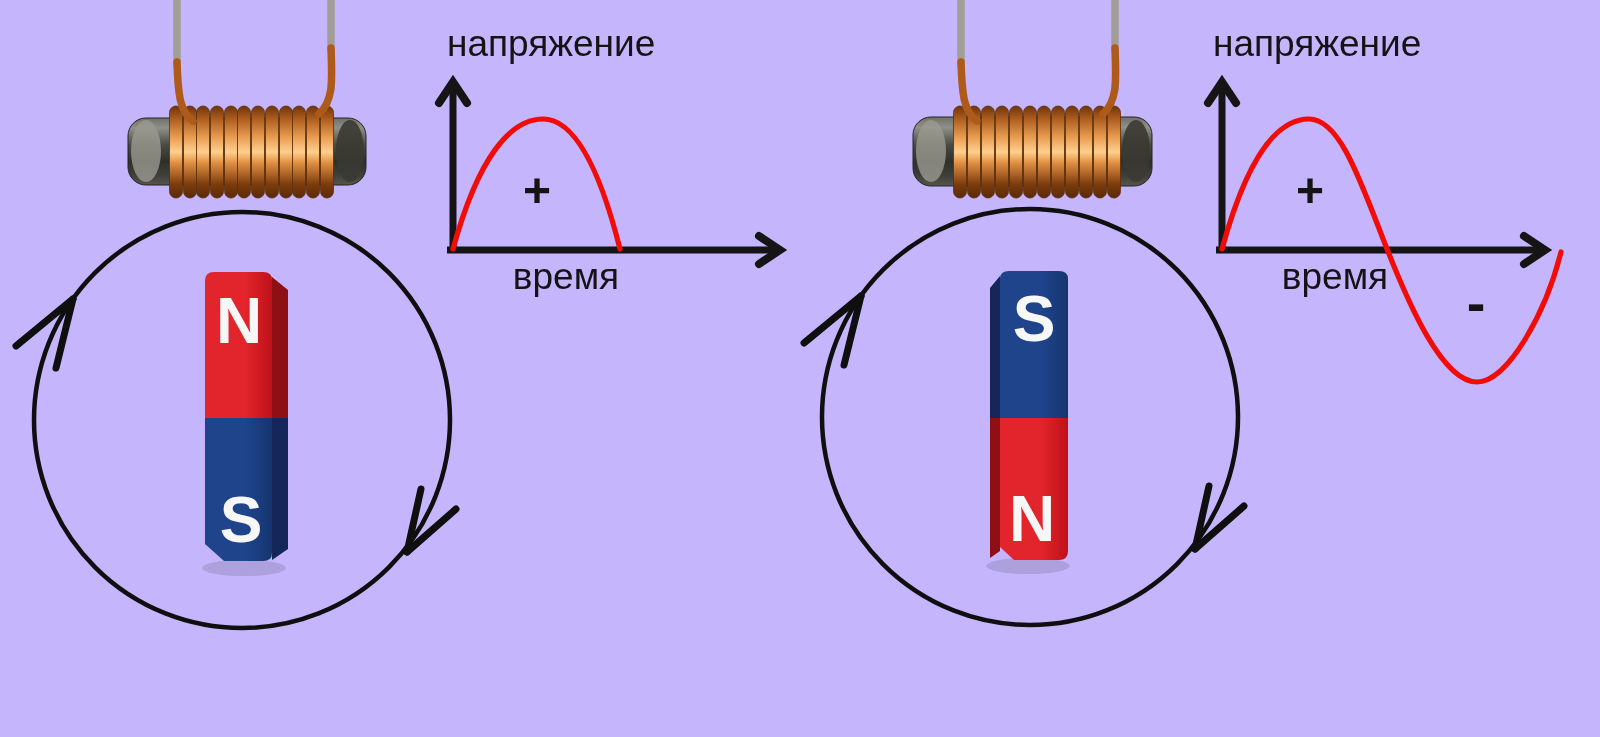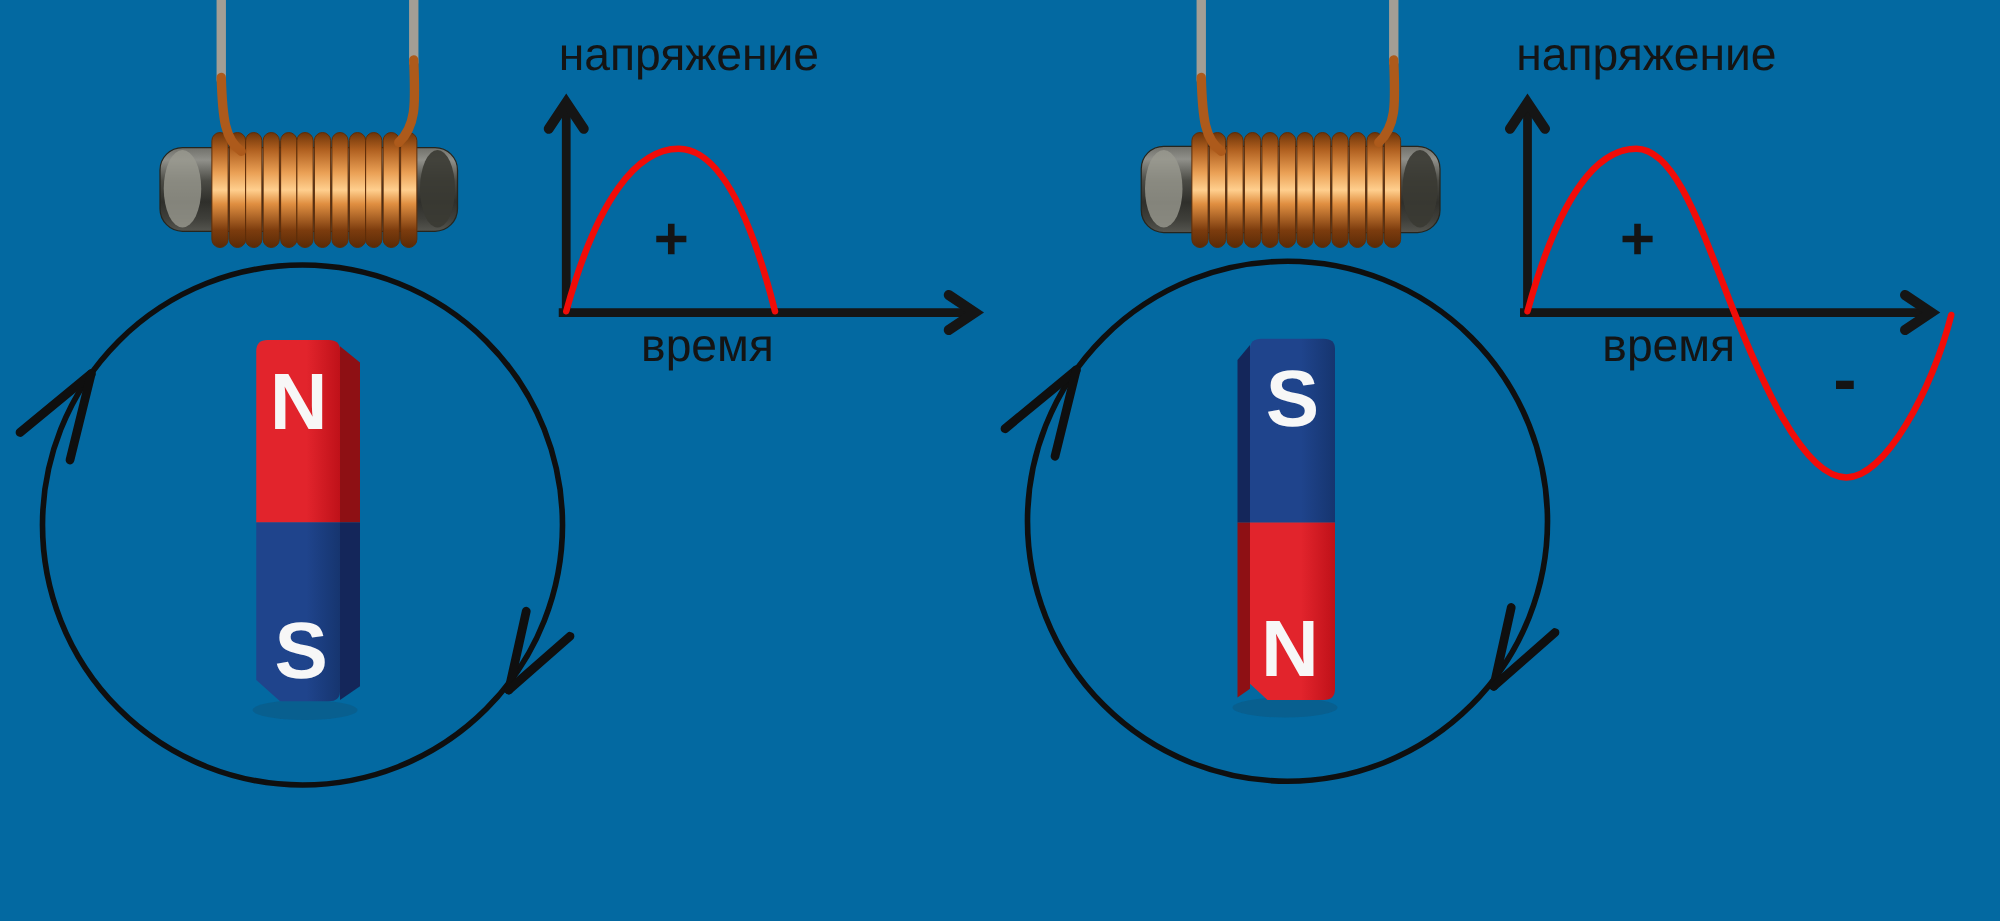--- a/index.html
+++ b/index.html
@@ -1,16 +1,16 @@
 <!DOCTYPE html>
 <html><head>
 <meta charset="utf-8">
 <style>
   html,body { margin:0; padding:0; background:#ffffff; }
-  .stage { position:relative; width:1600px; height:737px; background:#0369a1; overflow:hidden; }
+  .stage { position:relative; width:1600px; height:737px; background:#c4b5fd; overflow:hidden; }
   svg { display:block; }
   .lbl  { font-family:"Liberation Sans", sans-serif; fill:#141414; }
   .axis-lbl { font-size:37px; }
   .sign  { font-size:48px; font-weight:bold; }
   .minus { font-size:56px; font-weight:bold; }
   .pole  { font-size:64px; font-weight:bold; fill:#f7f7f7; font-family:"Liberation Sans", sans-serif; }
 </style>
 </head>
 <body>
 

